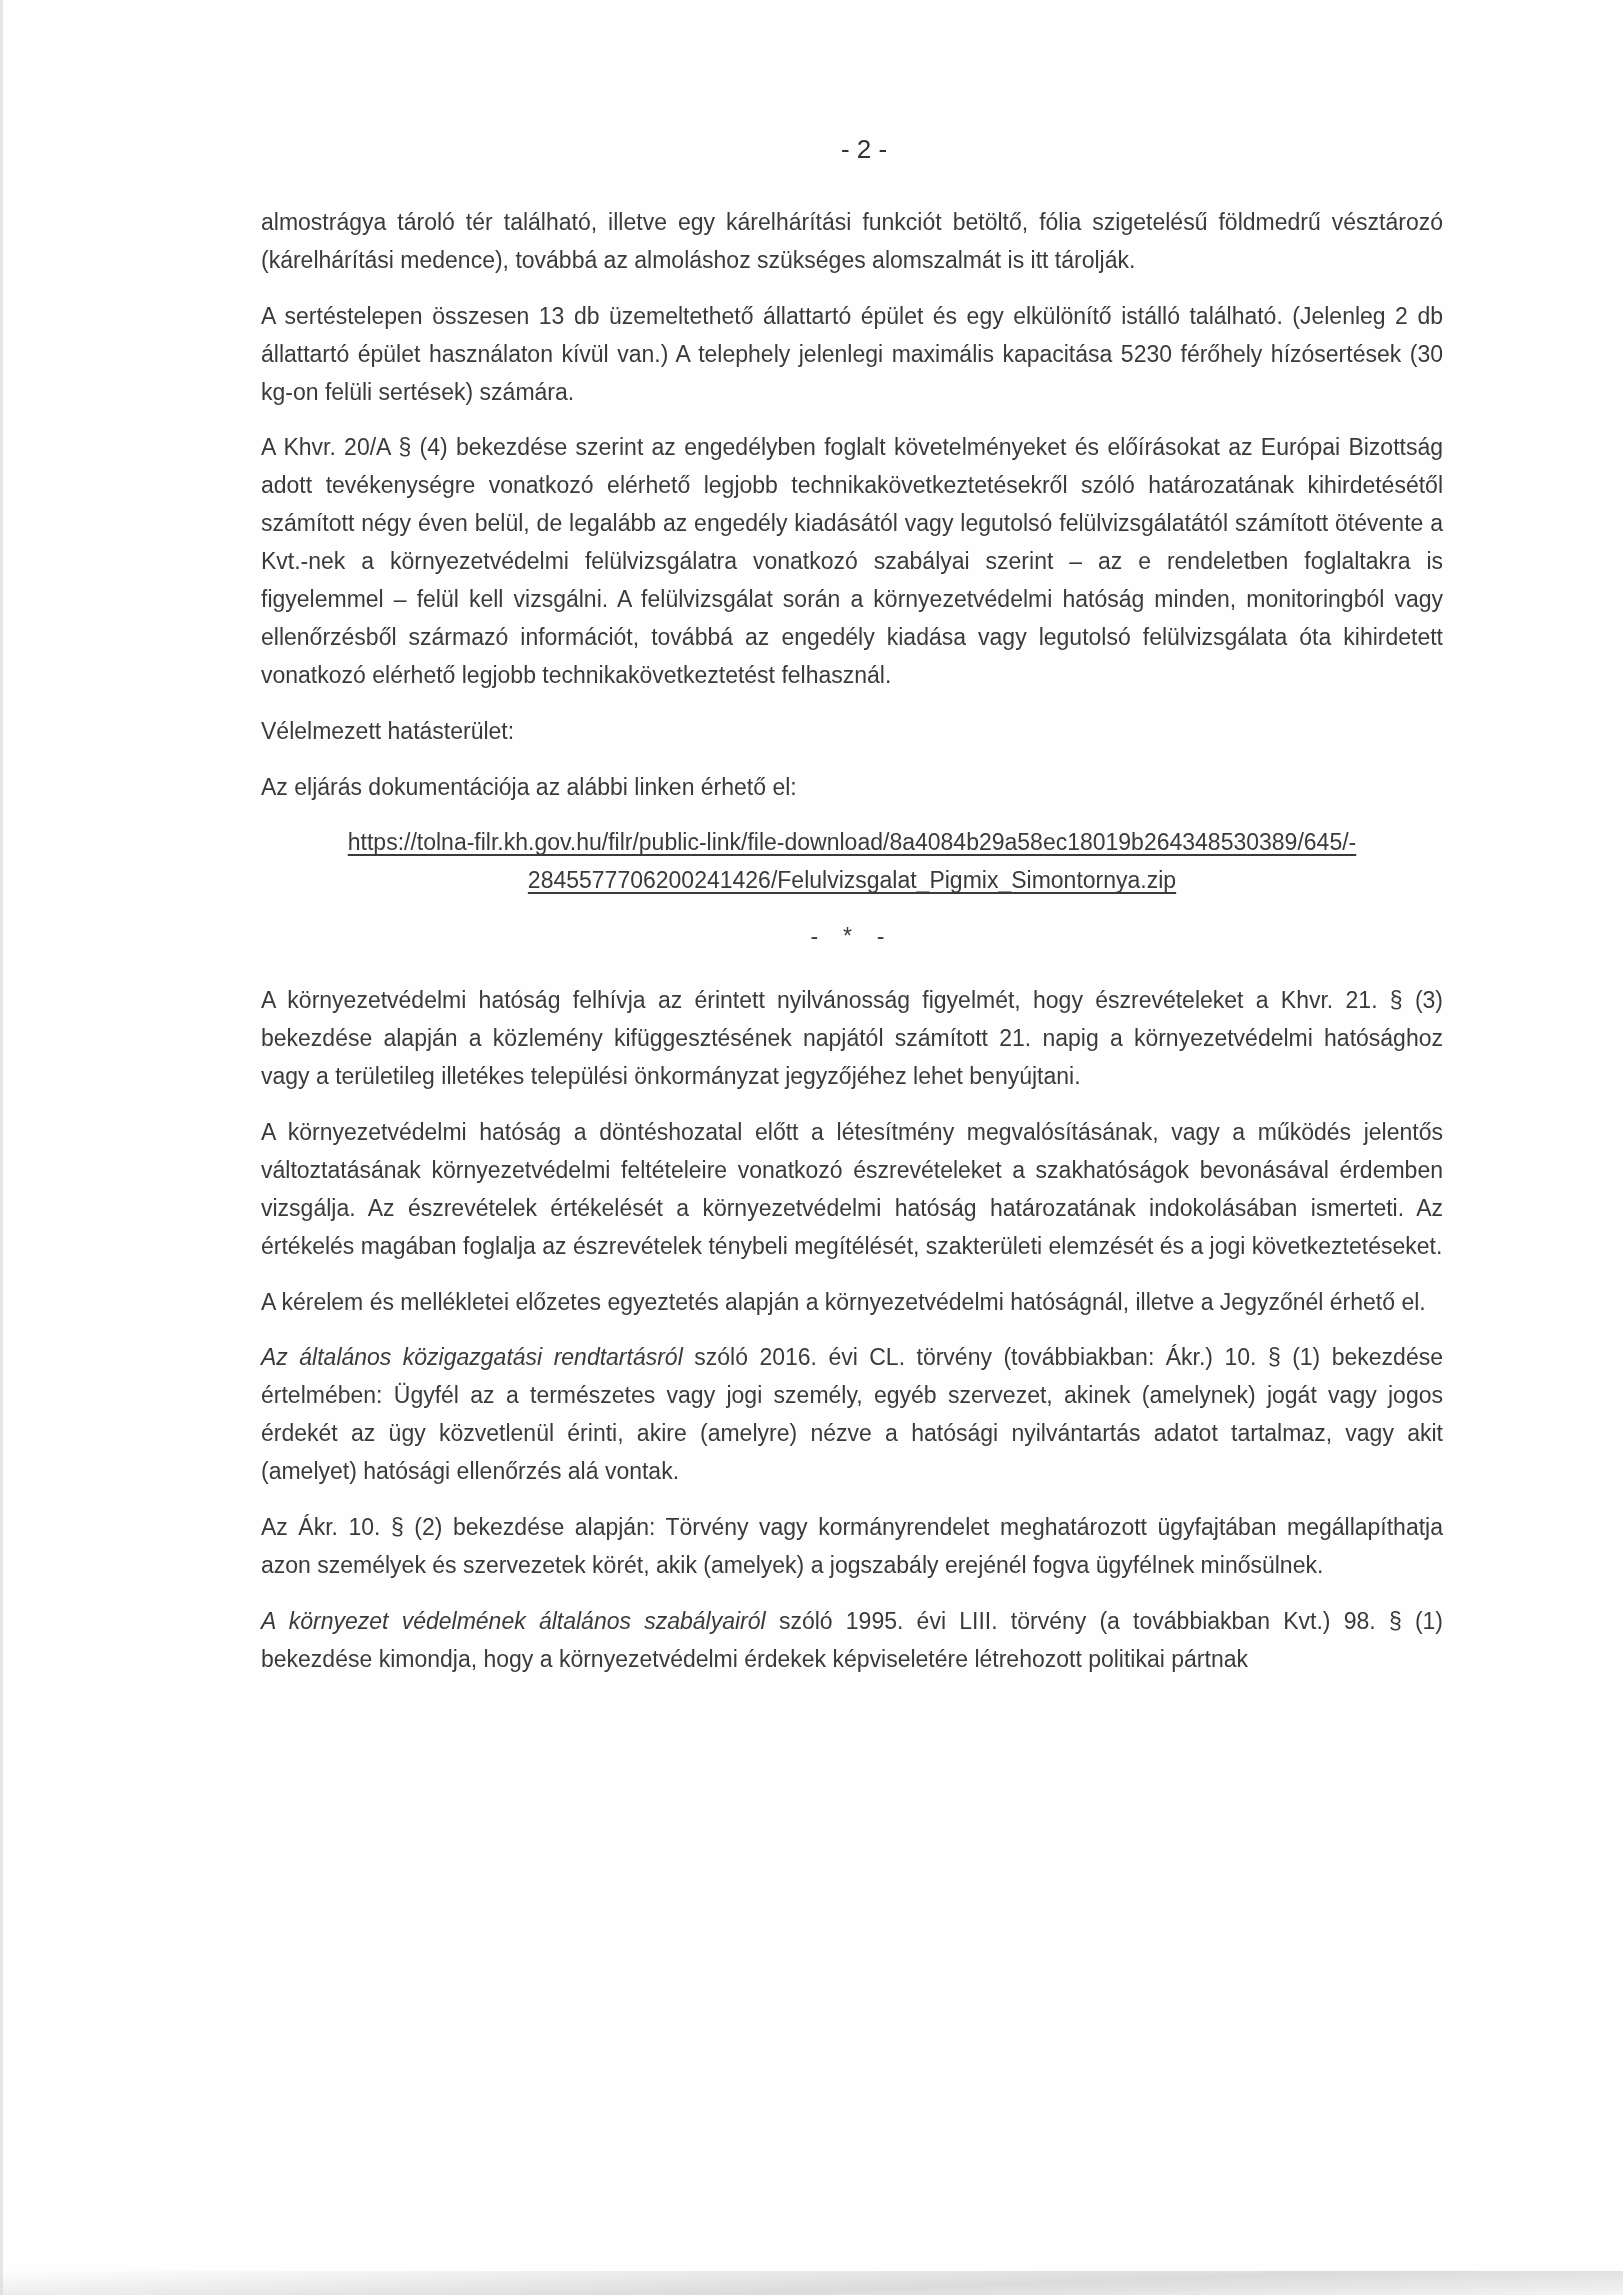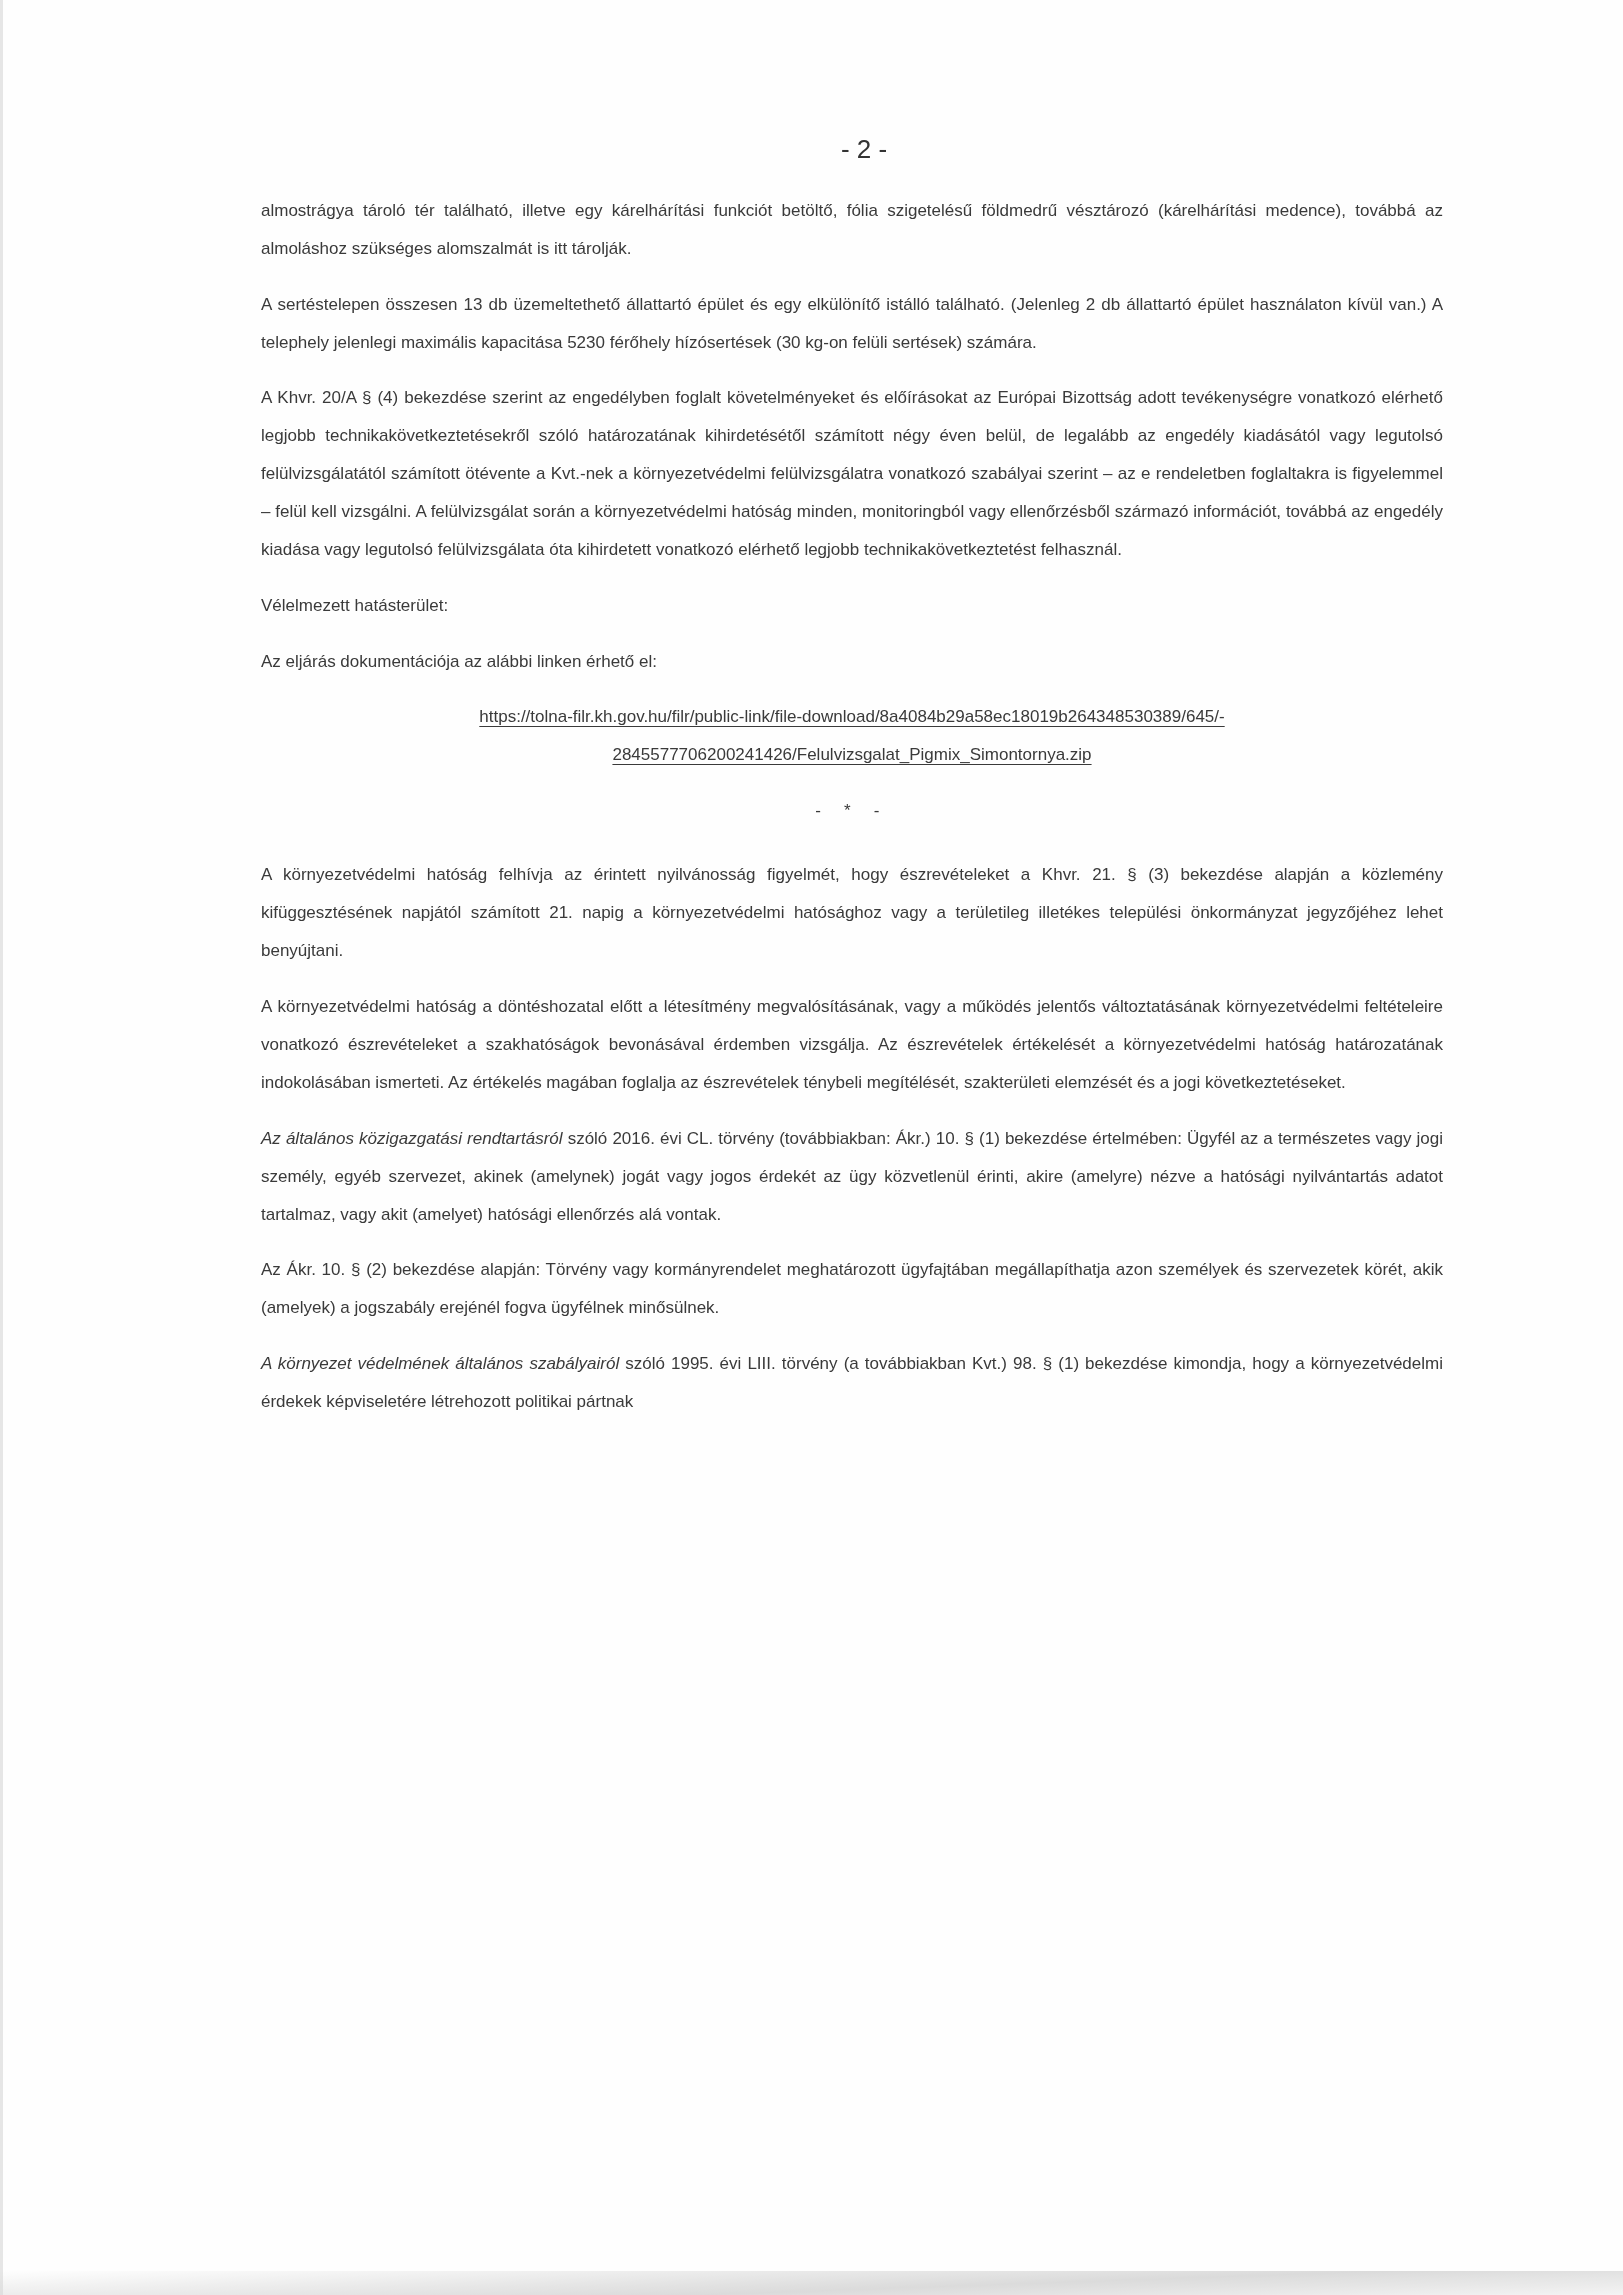--- a/index.html
+++ b/index.html
@@ -9,22 +9,22 @@
     background: #fefefe;
     font-family: "Liberation Sans", sans-serif;
     color: #3a3a3a;
   }
   .page-number {
     position: absolute; top: 134px; left: 0; width: 100%;
     text-align: center; font-size: 26px; color: #333;
     padding-left: 105px; box-sizing: border-box;
   }
   .body {
-    position: absolute; left: 261px; top: 192px; width: 1182px;
-    font-size: 17px; line-height: 38px; text-align: justify;
+    position: absolute; left: 261px; top: 203px; width: 1182px;
+    font-size: 23px; line-height: 38px; text-align: justify;
   }
   .body p { margin: 0 0 17.7px 0; }
   .heading-u { text-underline-offset: 3.9px; }
   .link-block {
     text-align: center; margin: 0 0 17.7px 0;
   }
   .link-block a {
     color: #3a3a3a; text-decoration: underline; text-underline-offset: 3.9px;
     word-break: break-all;
   }
@@ -54,20 +54,21 @@
     <p>Az eljárás dokumentációja az alábbi linken érhető el:</p>
     <div class="link-block">
       <a>
         <span>https://tolna-filr.kh.gov.hu/filr/public-link/file-download/8a4084b29a58ec18019b264348530389/645/-</span><br>
         <span>2845577706200241426/Felulvizsgalat_Pigmix_Simontornya.zip</span>
       </a>
     </div>
     <div class="separator">- * -</div>
     <p>A környezetvédelmi hatóság felhívja az érintett nyilvánosság figyelmét, hogy észrevételeket a Khvr. 21. § (3) bekezdése alapján a közlemény kifüggesztésének napjától számított 21. napig a környezetvédelmi hatósághoz vagy a területileg illetékes települési önkormányzat jegyzőjéhez lehet benyújtani.</p>
     <p>A környezetvédelmi hatóság a döntéshozatal előtt a létesítmény megvalósításának, vagy a működés jelentős változtatásának környezetvédelmi feltételeire vonatkozó észrevételeket a szakhatóságok bevonásával érdemben vizsgálja. Az észrevételek értékelését a környezetvédelmi hatóság határozatának indokolásában ismerteti. Az értékelés magában foglalja az észrevételek ténybeli megítélését, szakterületi elemzését és a jogi következtetéseket.</p>
+    <p>A kérelem és mellékletei előzetes egyeztetés alapján a környezetvédelmi hatóságnál, illetve a Jegyzőnél érhető el.</p>
     <p><i>Az általános közigazgatási rendtartásról</i><span> szóló 2016. évi CL. törvény (továbbiakban: Ákr.) 10. § (1) bekezdése értelmében: Ügyfél az a természetes vagy jogi személy, egyéb szervezet, akinek (amelynek) jogát vagy jogos érdekét az ügy közvetlenül érinti, akire (amelyre) nézve a hatósági nyilvántartás adatot tartalmaz, vagy akit (amelyet) hatósági ellenőrzés alá vontak.</span></p>
     <p>Az Ákr. 10. § (2) bekezdése alapján: Törvény vagy kormányrendelet meghatározott ügyfajtában megállapíthatja azon személyek és szervezetek körét, akik (amelyek) a jogszabály erejénél fogva ügyfélnek minősülnek.</p>
     <p><i>A környezet védelmének általános szabályairól</i><span> szóló 1995. évi LIII. törvény (a továbbiakban Kvt.) 98. § (1) bekezdése kimondja, hogy a környezetvédelmi érdekek képviseletére létrehozott politikai pártnak</span></p>
   </div>
 
   <div class="scan-edge"></div>
 </div>
 
 
 </body></html>

